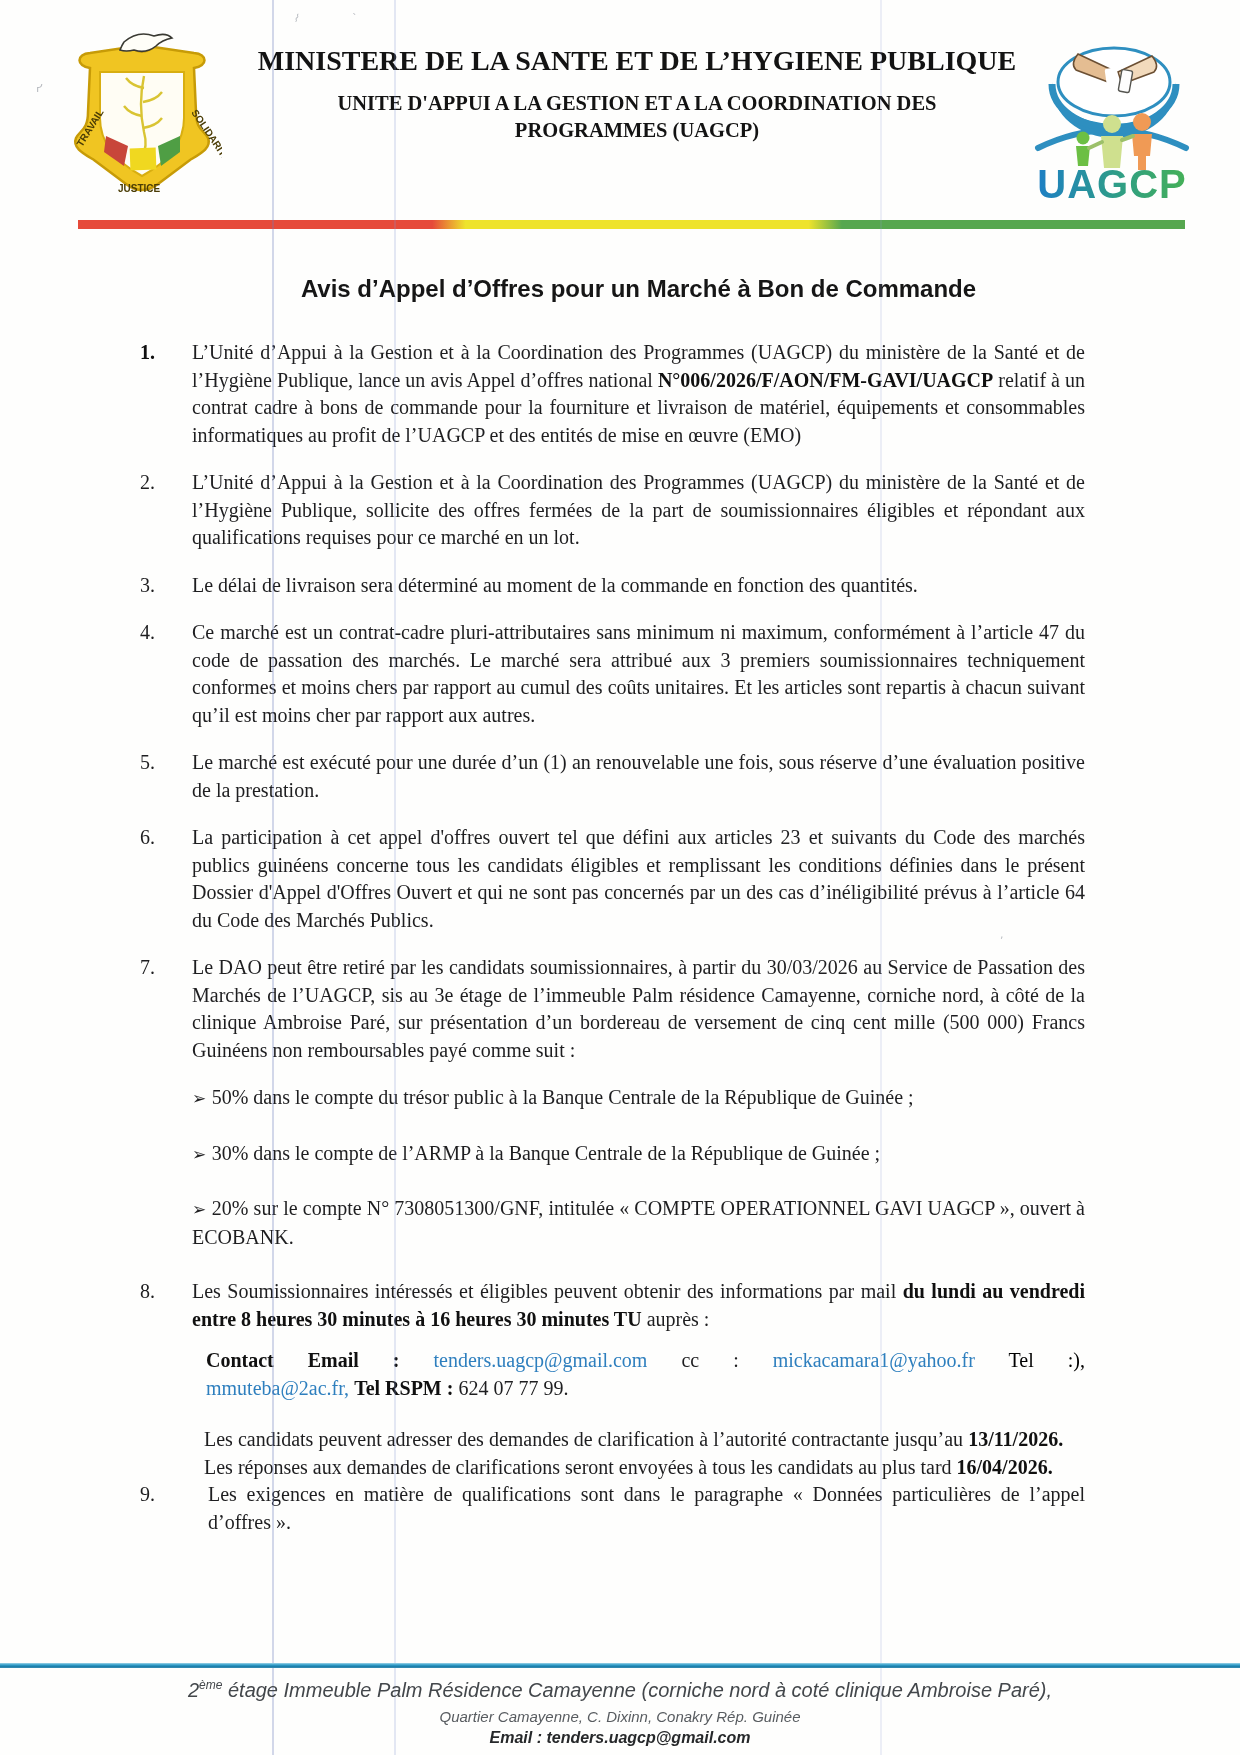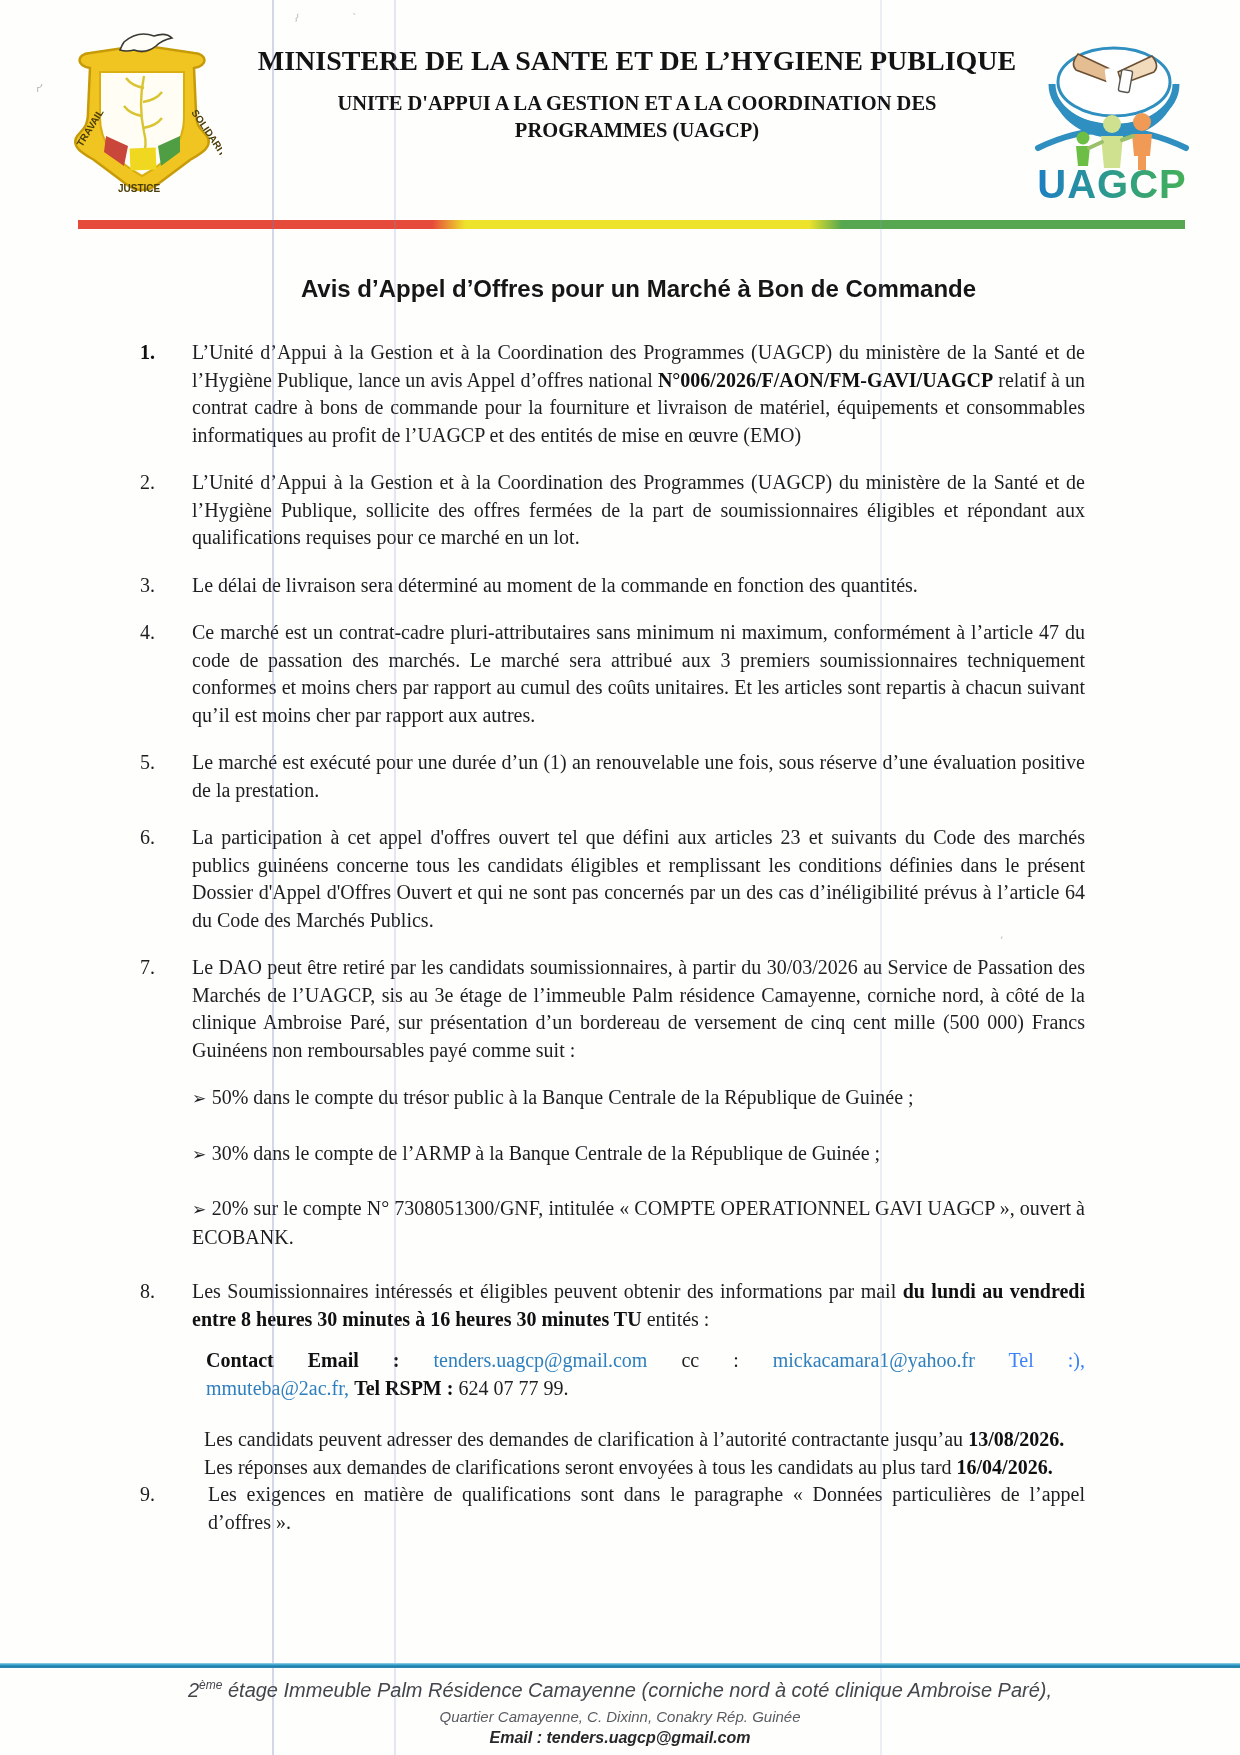--- a/index.html
+++ b/index.html
@@ -33,21 +33,21 @@
   .itext{flex:1;text-align:justify;}
   .item.indent9 .itext{padding-left:16px;}
   .item.tight{margin-bottom:14px;}
   .bullet{margin:6px 0 27px 52px;text-align:justify;}
   .arrow{font-family:"DejaVu Sans",sans-serif;font-size:17px;}
   .contact-line1{margin:4px 0 0 66px;text-align:justify;text-align-last:justify;}
   .contact-line2{margin:0 0 24px 66px;}
   .sub{margin-left:64px;text-align:justify;}
   .b{font-weight:bold;color:#101010;}
   .link{color:#2e7fbe;}
-  .muted{color:#3b82f6;}
+  .muted{color:#000000;}
 
   footer{position:absolute;left:0;right:0;top:1663px;text-align:center;
      font-family:"Liberation Sans",sans-serif;font-style:italic;}
   .frule{height:5px;background:linear-gradient(180deg,#9fd4e8,#2f9dc9 40%,#16709c 85%,#67b9d6);}
   .f1{font-size:20px;margin-top:10px;color:#43474b;}
   .f1 sup{font-size:12px;}
   .f2{font-size:15px;margin-top:6px;color:#585c60;}
   .f3{font-size:16px;font-weight:bold;margin-top:4px;color:#26282a;}
   .f4{font-size:16.5px;margin-top:3px;color:#33373a;}
 </style>
@@ -173,25 +173,25 @@
       </div>
       <div class="item">
         <div class="num">7.</div>
         <div class="itext"><span>Le DAO peut être retiré par les candidats soumissionnaires, à partir du 30/03/2026 au Service de Passation des Marchés de l’UAGCP, sis au 3e étage de l’immeuble Palm résidence Camayenne, corniche nord, à côté de la clinique Ambroise Paré, sur présentation d’un bordereau de versement de cinq cent mille (500 000) Francs Guinéens non remboursables payé comme suit :</span></div>
       </div>
       <div class="bullet"><span class="arrow">➢ </span><span>50% dans le compte du trésor public à la Banque Centrale de la République de Guinée ;</span></div>
       <div class="bullet"><span class="arrow">➢ </span><span>30% dans le compte de l’ARMP à la Banque Centrale de la République de Guinée ;</span></div>
       <div class="bullet"><span class="arrow">➢ </span><span>20% sur le compte N° 7308051300/GNF, intitulée « COMPTE OPERATIONNEL GAVI UAGCP », ouvert à ECOBANK.</span></div>
       <div class="item tight">
         <div class="num">8.</div>
-        <div class="itext"><span>Les Soumissionnaires intéressés et éligibles peuvent obtenir des informations par mail </span><span class="b">du lundi au vendredi entre 8 heures 30 minutes à 16 heures 30 minutes TU</span><span> entités :</span></div>
+        <div class="itext"><span>Les Soumissionnaires intéressés et éligibles peuvent obtenir des informations par mail </span><span class="b">du lundi au vendredi entre 8 heures 30 minutes à 16 heures 30 minutes TU</span><span> auprès :</span></div>
       </div>
       <div class="contact-line1"><span class="b">Contact Email :</span><span> </span><span class="link">tenders.uagcp@gmail.com</span><span> cc : </span><span class="link">mickacamara1@yahoo.fr</span><span class="muted"> Tel :),</span></div>
       <div class="contact-line2"><span class="link">mmuteba@2ac.fr,</span><span> </span><span class="b">Tel RSPM :</span><span> 624 07 77 99.</span></div>
-      <div class="sub"><span>Les candidats peuvent adresser des demandes de clarification à l’autorité contractante jusqu’au </span><span class="b">13/08/2026.</span></div>
+      <div class="sub"><span>Les candidats peuvent adresser des demandes de clarification à l’autorité contractante jusqu’au </span><span class="b">13/11/2026.</span></div>
       <div class="sub"><span>Les réponses aux demandes de clarifications seront envoyées à tous les candidats au plus tard </span><span class="b">16/04/2026.</span></div>
       <div class="item indent9">
         <div class="num">9.</div>
         <div class="itext"><span>Les exigences en matière de qualifications sont dans le paragraphe « Données particulières de l’appel d’offres ».</span></div>
       </div>
     </main>
 
   <footer>
     <div class="frule"></div>
     <div class="f1"><span>2</span><sup>ème</sup><span> étage Immeuble Palm Résidence Camayenne (corniche nord à coté clinique Ambroise Paré),</span></div>

